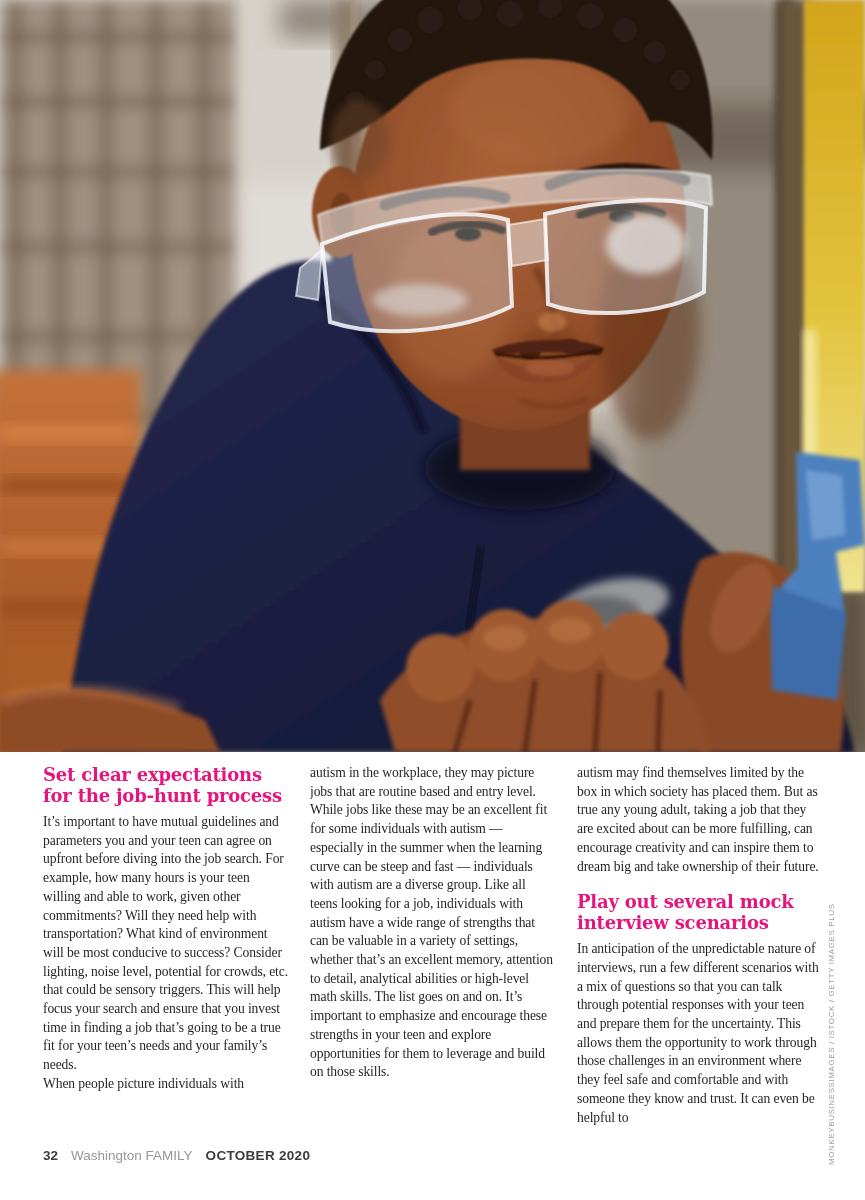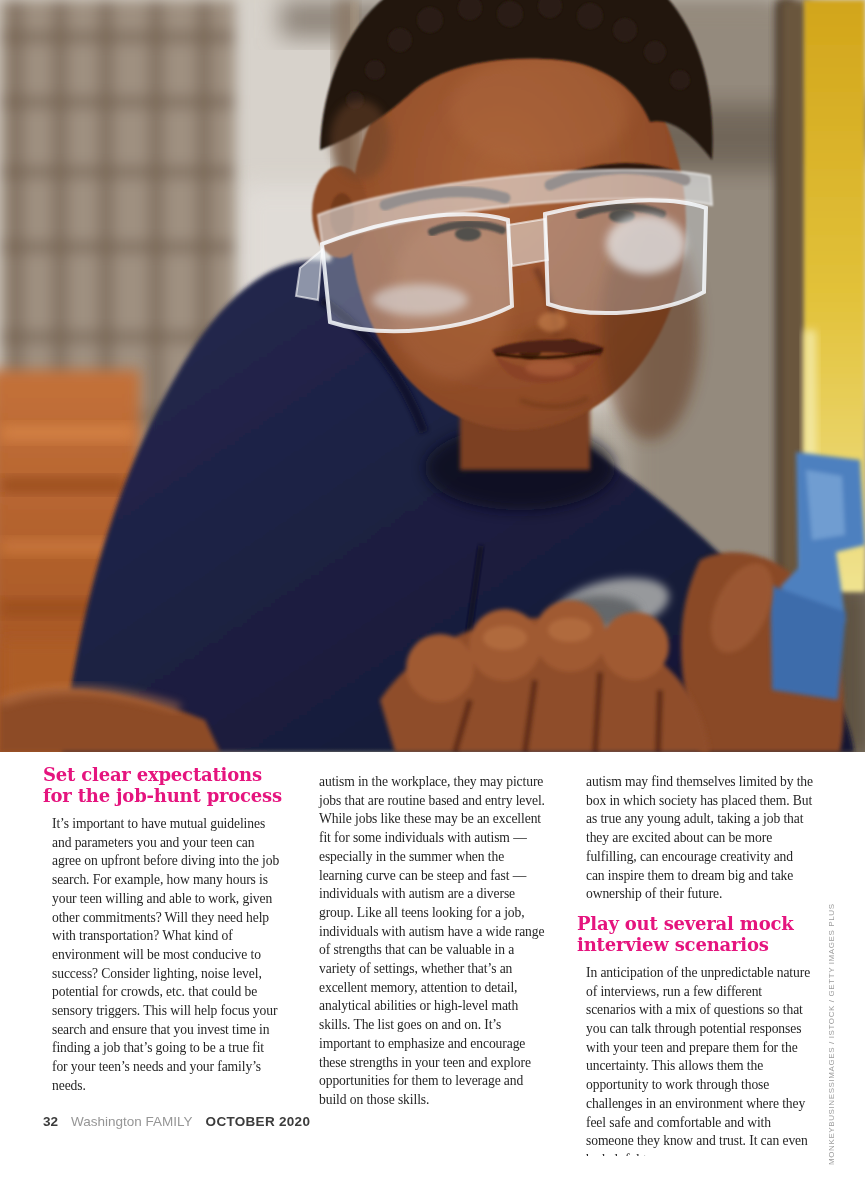--- a/index.html
+++ b/index.html
@@ -5,24 +5,24 @@
   html,body{margin:0;padding:0;background:#ffffff;}
   .page{position:relative;width:865px;height:1200px;background:#ffffff;overflow:hidden;
         font-family:"Liberation Serif",serif;}
   .photo-wrap{position:absolute;left:0;top:0;width:865px;height:752px;overflow:hidden;}
   .photo-wrap svg{display:block;}
   .columns{position:absolute;left:43px;top:764px;width:781px;display:flex;gap:21px;}
   .col{width:246px;height:392px;overflow:hidden;}
   .h{font-family:"DejaVu Serif","Liberation Serif",serif;font-weight:700;
      font-size:18px;line-height:21px;color:#e5147e;white-space:pre-line;
      letter-spacing:-0.2px;margin:0 0 7px 0;}
-  .h.later{margin-top:6px;}
-  .p{font-size:13.6px;line-height:18.7px;color:#262626;margin:9px;letter-spacing:-0.1px;}
+  .h.later{margin-top:15px;}
+  .p{font-size:13.6px;line-height:18.7px;color:#262626;margin:0;letter-spacing:-0.1px;}
   .p.indent{text-indent:17px;}
-  .footer{position:absolute;left:43px;top:1114px;font-family:"Liberation Sans","DejaVu Sans",sans-serif;
+  .footer{position:absolute;left:43px;top:1148px;font-family:"Liberation Sans","DejaVu Sans",sans-serif;
           font-size:13.5px;color:#3c3c3c;}
   .footer .num{font-weight:700;margin-right:13px;}
   .footer .mag{color:#969696;margin-right:13px;}
   .footer .issue{font-weight:700;letter-spacing:0.3px;}
   .credit{position:absolute;left:688px;top:1014px;width:290px;height:12px;
           transform:rotate(-90deg);
           font-family:"Liberation Sans","DejaVu Sans",sans-serif;font-size:8px;
           letter-spacing:0.6px;color:#9c9c9c;white-space:nowrap;}
 </style>
 </head>
@@ -216,20 +216,21 @@
         </g>
       </g>
     </svg>
   </div>
 
   <div class="columns">
     <div class="col">
       <h2 class="h">Set clear expectations
 for the job-hunt process</h2>
       <p class="p">It’s important to have mutual guidelines and parameters you and your teen can agree on upfront before diving into the job search. For example, how many hours is your teen willing and able to work, given other commitments? Will they need help with transportation? What kind of environment will be most conducive to success? Consider lighting, noise level, potential for crowds, etc. that could be sensory triggers. This will help focus your search and ensure that you invest time in finding a job that’s going to be a true fit for your teen’s needs and your family’s needs.</p>
+      <p class="p">When people picture individuals with</p>
     </div>
     <div class="col">
       <p class="p">autism in the workplace, they may picture jobs that are routine based and entry level. While jobs like these may be an excellent fit for some individuals with autism — especially in the summer when the learning curve can be steep and fast — individuals with autism are a diverse group. Like all teens looking for a job, individuals with autism have a wide range of strengths that can be valuable in a variety of settings, whether that’s an excellent memory, attention to detail, analytical abilities or high-level math skills. The list goes on and on. It’s important to emphasize and encourage these strengths in your teen and explore opportunities for them to leverage and build on those skills.</p>
     </div>
     <div class="col">
       <p class="p">autism may find themselves limited by the box in which society has placed them. But as true any young adult, taking a job that they are excited about can be more fulfilling, can encourage creativity and can inspire them to dream big and take ownership of their future.</p>
       <h2 class="h later">Play out several mock
 interview scenarios</h2>
       <p class="p">In anticipation of the unpredictable nature of interviews, run a few different scenarios with a mix of questions so that you can talk through potential responses with your teen and prepare them for the uncertainty. This allows them the opportunity to work through those challenges in an environment where they feel safe and comfortable and with someone they know and trust. It can even be helpful to</p>
     </div>

